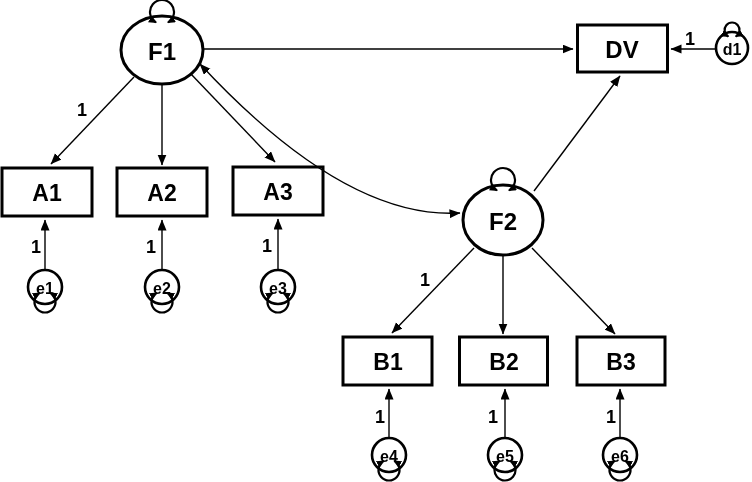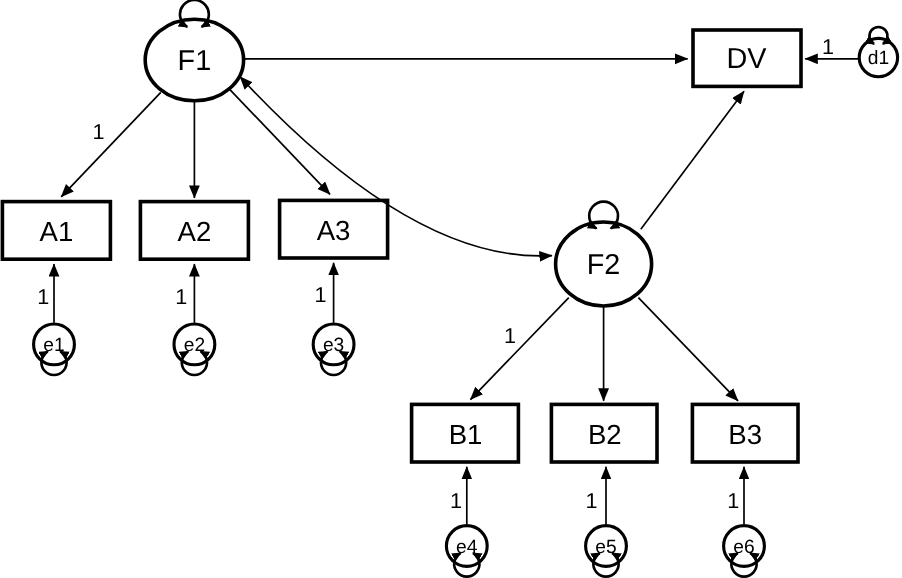--- a/index.html
+++ b/index.html
@@ -1,16 +1,16 @@
 <!DOCTYPE html>
 <html><head>
 <meta charset="utf-8">
 <style>
   html, body { margin: 0; padding: 0; background: #ffffff; }
-  .stage { width: 752px; height: 482px; background: #ffffff; position: relative; }
+  .stage { width: 752px; height: 482px; background: #ffffff; position: relative; font-weight: bold; }
   svg { display: block; }
   text {
     font-family: "Liberation Sans", sans-serif;
     fill: #000000;
     text-anchor: middle;
     dominant-baseline: central;
   }
   .node-label   { font-size: 23px; }
   .factor-label { font-size: 24px; }
   .error-label  { font-size: 16px; }

